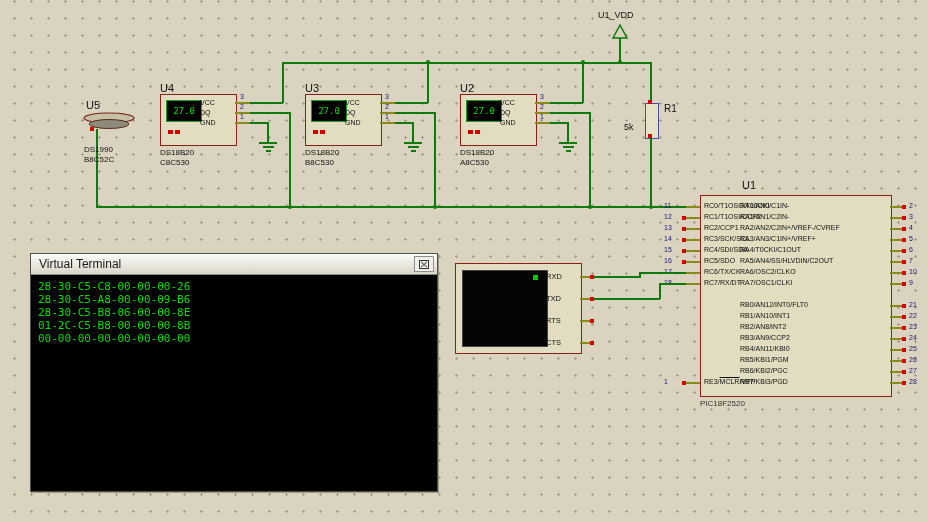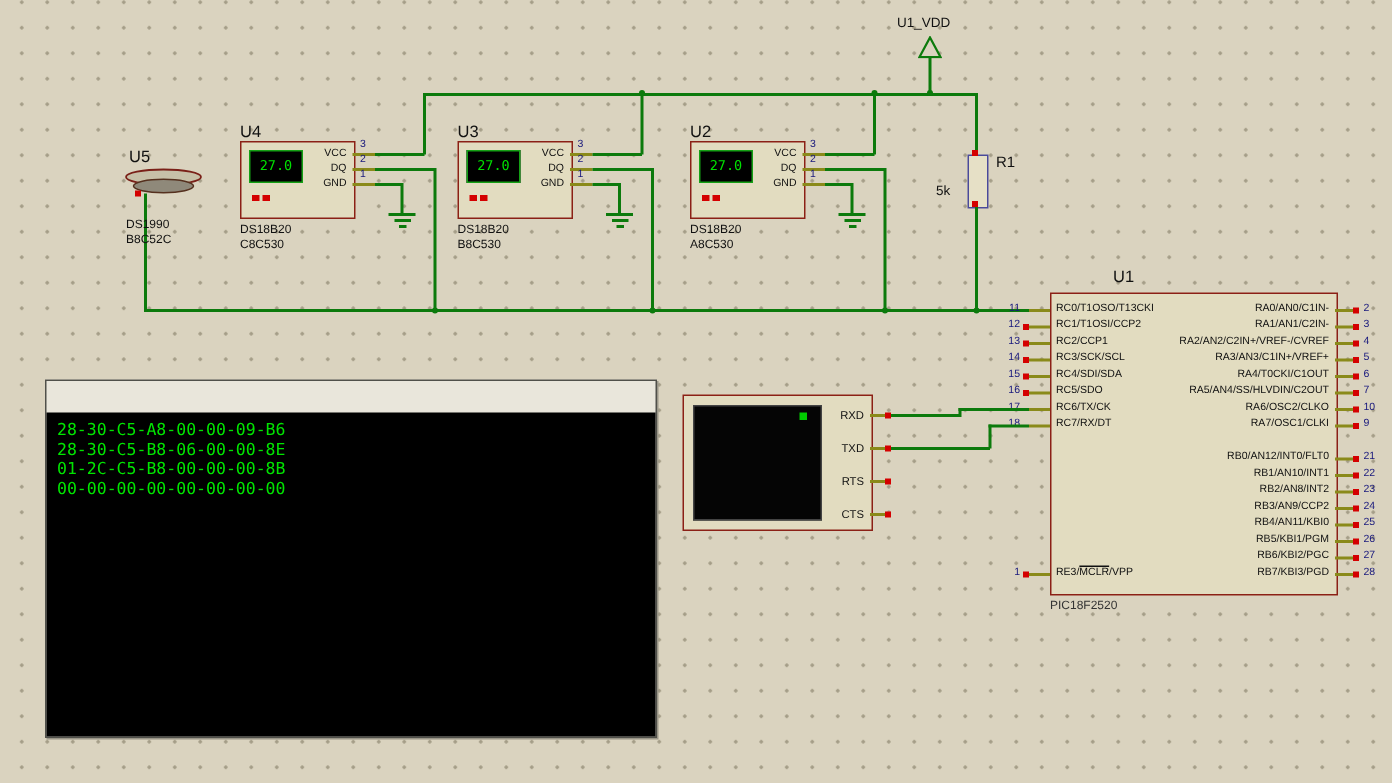--- a/index.html
+++ b/index.html
@@ -15,21 +15,21 @@
   .gb{position:absolute;height:1.5px;background:#0c7a0c}
   .rs{position:absolute;width:4px;height:4px;background:#d40000}
   .jd{position:absolute;width:4px;height:4px;border-radius:50%;background:#0c7a0c}
   .lbl{position:absolute;color:#111;white-space:nowrap}
   .num{position:absolute;font-size:7px;color:#17177c;white-space:nowrap}
   .pl{position:absolute;font-size:7px;color:#101010;white-space:nowrap}
   .comp{position:absolute;background:#e2dcc0;border:1px solid #8b2016}
   .disp{position:absolute;background:#000;border:1px solid #15a015;color:#00e000;
     font:9px "DejaVu Sans Mono",monospace;text-align:center;line-height:20px}
   .ovl{text-decoration:overline}
-  .rlbl{text-align:right}
+  .rlbl{text-align:left}
   .vtwin{position:absolute;border:1px solid #50504a;background:#e9e6db;box-shadow:1px 1px 0 #9a9688}
   .vttitle{height:20px;background:linear-gradient(#fdfcf9,#d9d5c8);border-bottom:1px solid #8f8d82;position:relative}
   .vttext{position:absolute;left:8px;top:3px;font-size:12px;color:#1a1a1a}
   .vtbtn{position:absolute;right:3px;top:2px;width:18px;height:14px;border:1px solid #8f8f8f;background:#f1efe8;display:flex;align-items:center;justify-content:center}
   .vtbody{position:absolute;left:0;top:21px;right:0;bottom:0;background:#000;padding:5px 0 0 7px}
   .vtline{font:11px "DejaVu Sans Mono",monospace;color:#00e400;line-height:13px;white-space:pre}
   .scr{position:absolute;background:#050505;border:1px solid #444}
 </style>
 </head>
 <body>
@@ -276,21 +276,31 @@
   <div class="rs" style="left:590px;top:341px"></div>
 
   <div class="wh" style="left:594px;top:276px;width:46px"></div>
   <div class="wv" style="left:639px;top:272px;height:6px"></div>
   <div class="wh" style="left:639px;top:272px;width:47px"></div>
   <div class="wh" style="left:594px;top:298px;width:66px"></div>
   <div class="wv" style="left:659px;top:283px;height:16px"></div>
   <div class="wh" style="left:659px;top:283px;width:27px"></div>
 
   <div class="vtwin" style="left:30px;top:253px;width:406px;height:237px">
+    <div class="vttitle">
+      <span class="vttext">Virtual Terminal</span>
+      <div class="vtbtn">
+        <svg width="10" height="9">
+            <rect x="0.5" y="0.5" width="9" height="8" fill="none" stroke="#333"></rect>
+            <path d="M2,2 L8,7 M8,2 L2,7" stroke="#333" stroke-width="1" fill="none"></path>
+          </svg>
+      </div>
+    </div>
     <div class="vtbody">
+      <div class="vtline">28-30-C5-C8-00-00-00-26</div>
       <div class="vtline">28-30-C5-A8-00-00-09-B6</div>
       <div class="vtline">28-30-C5-B8-06-00-00-8E</div>
       <div class="vtline">01-2C-C5-B8-00-00-00-8B</div>
       <div class="vtline">00-00-00-00-00-00-00-00</div>
     </div>
   </div>
 
 </div>
 
 </body></html>

